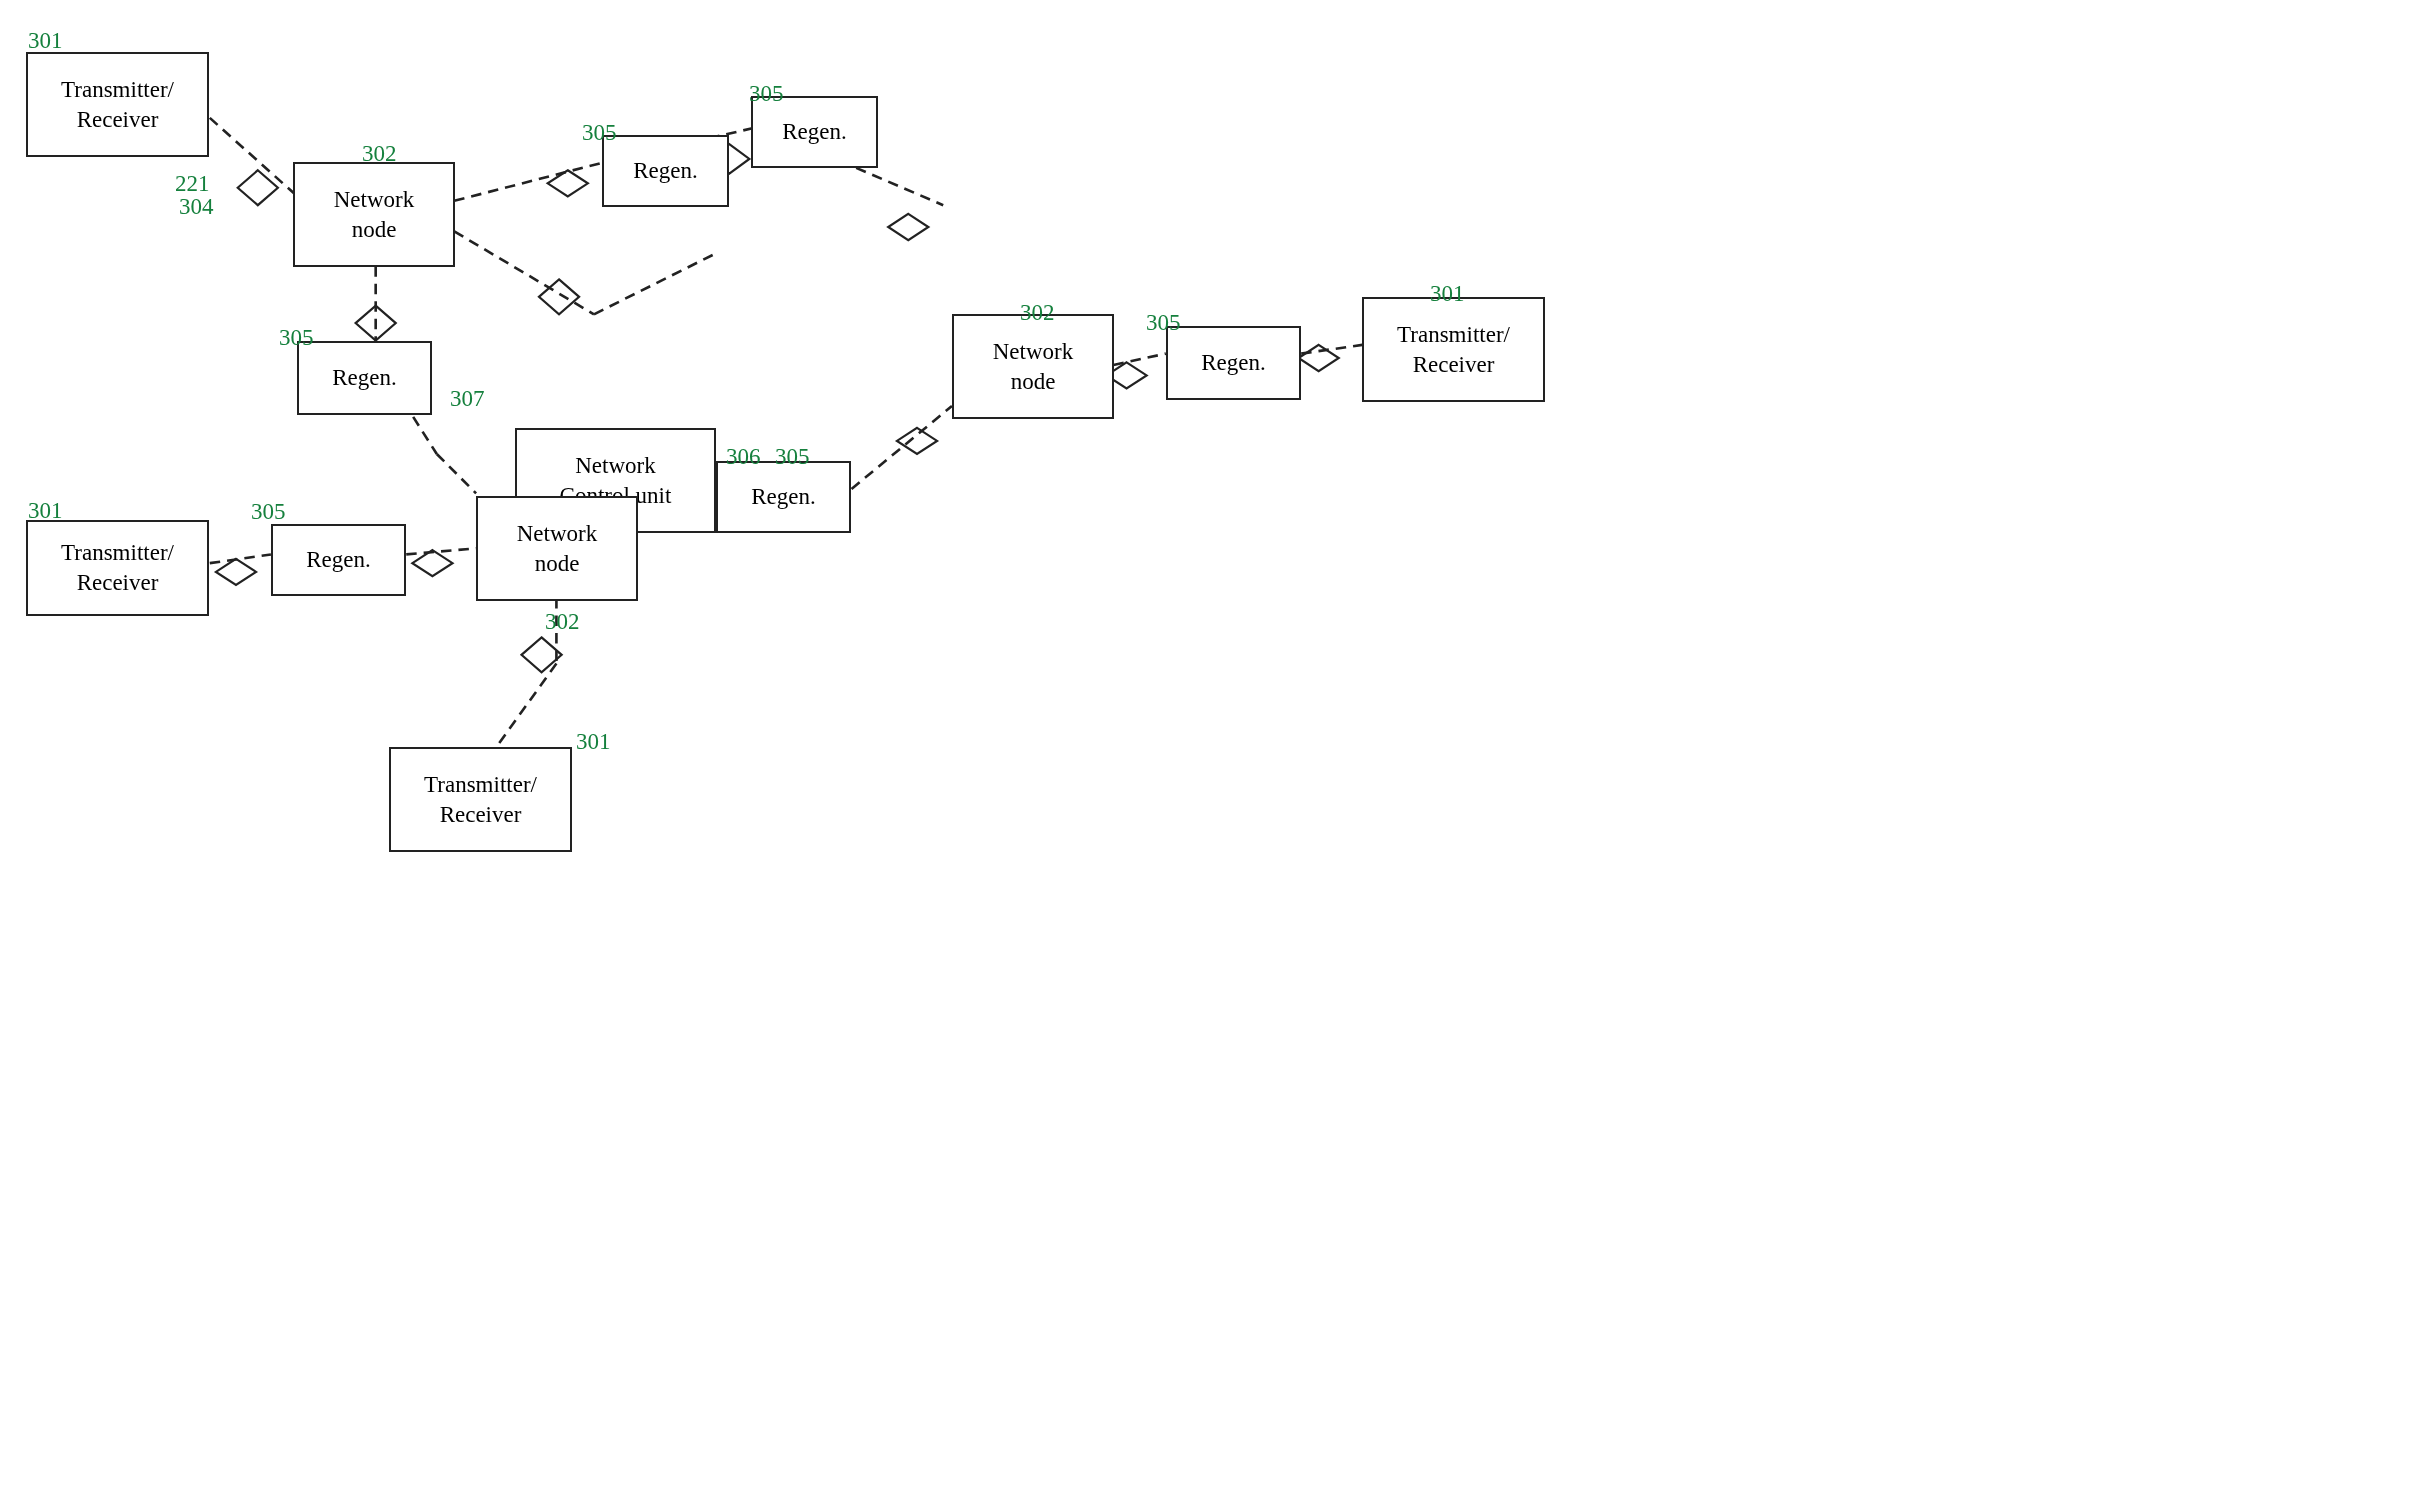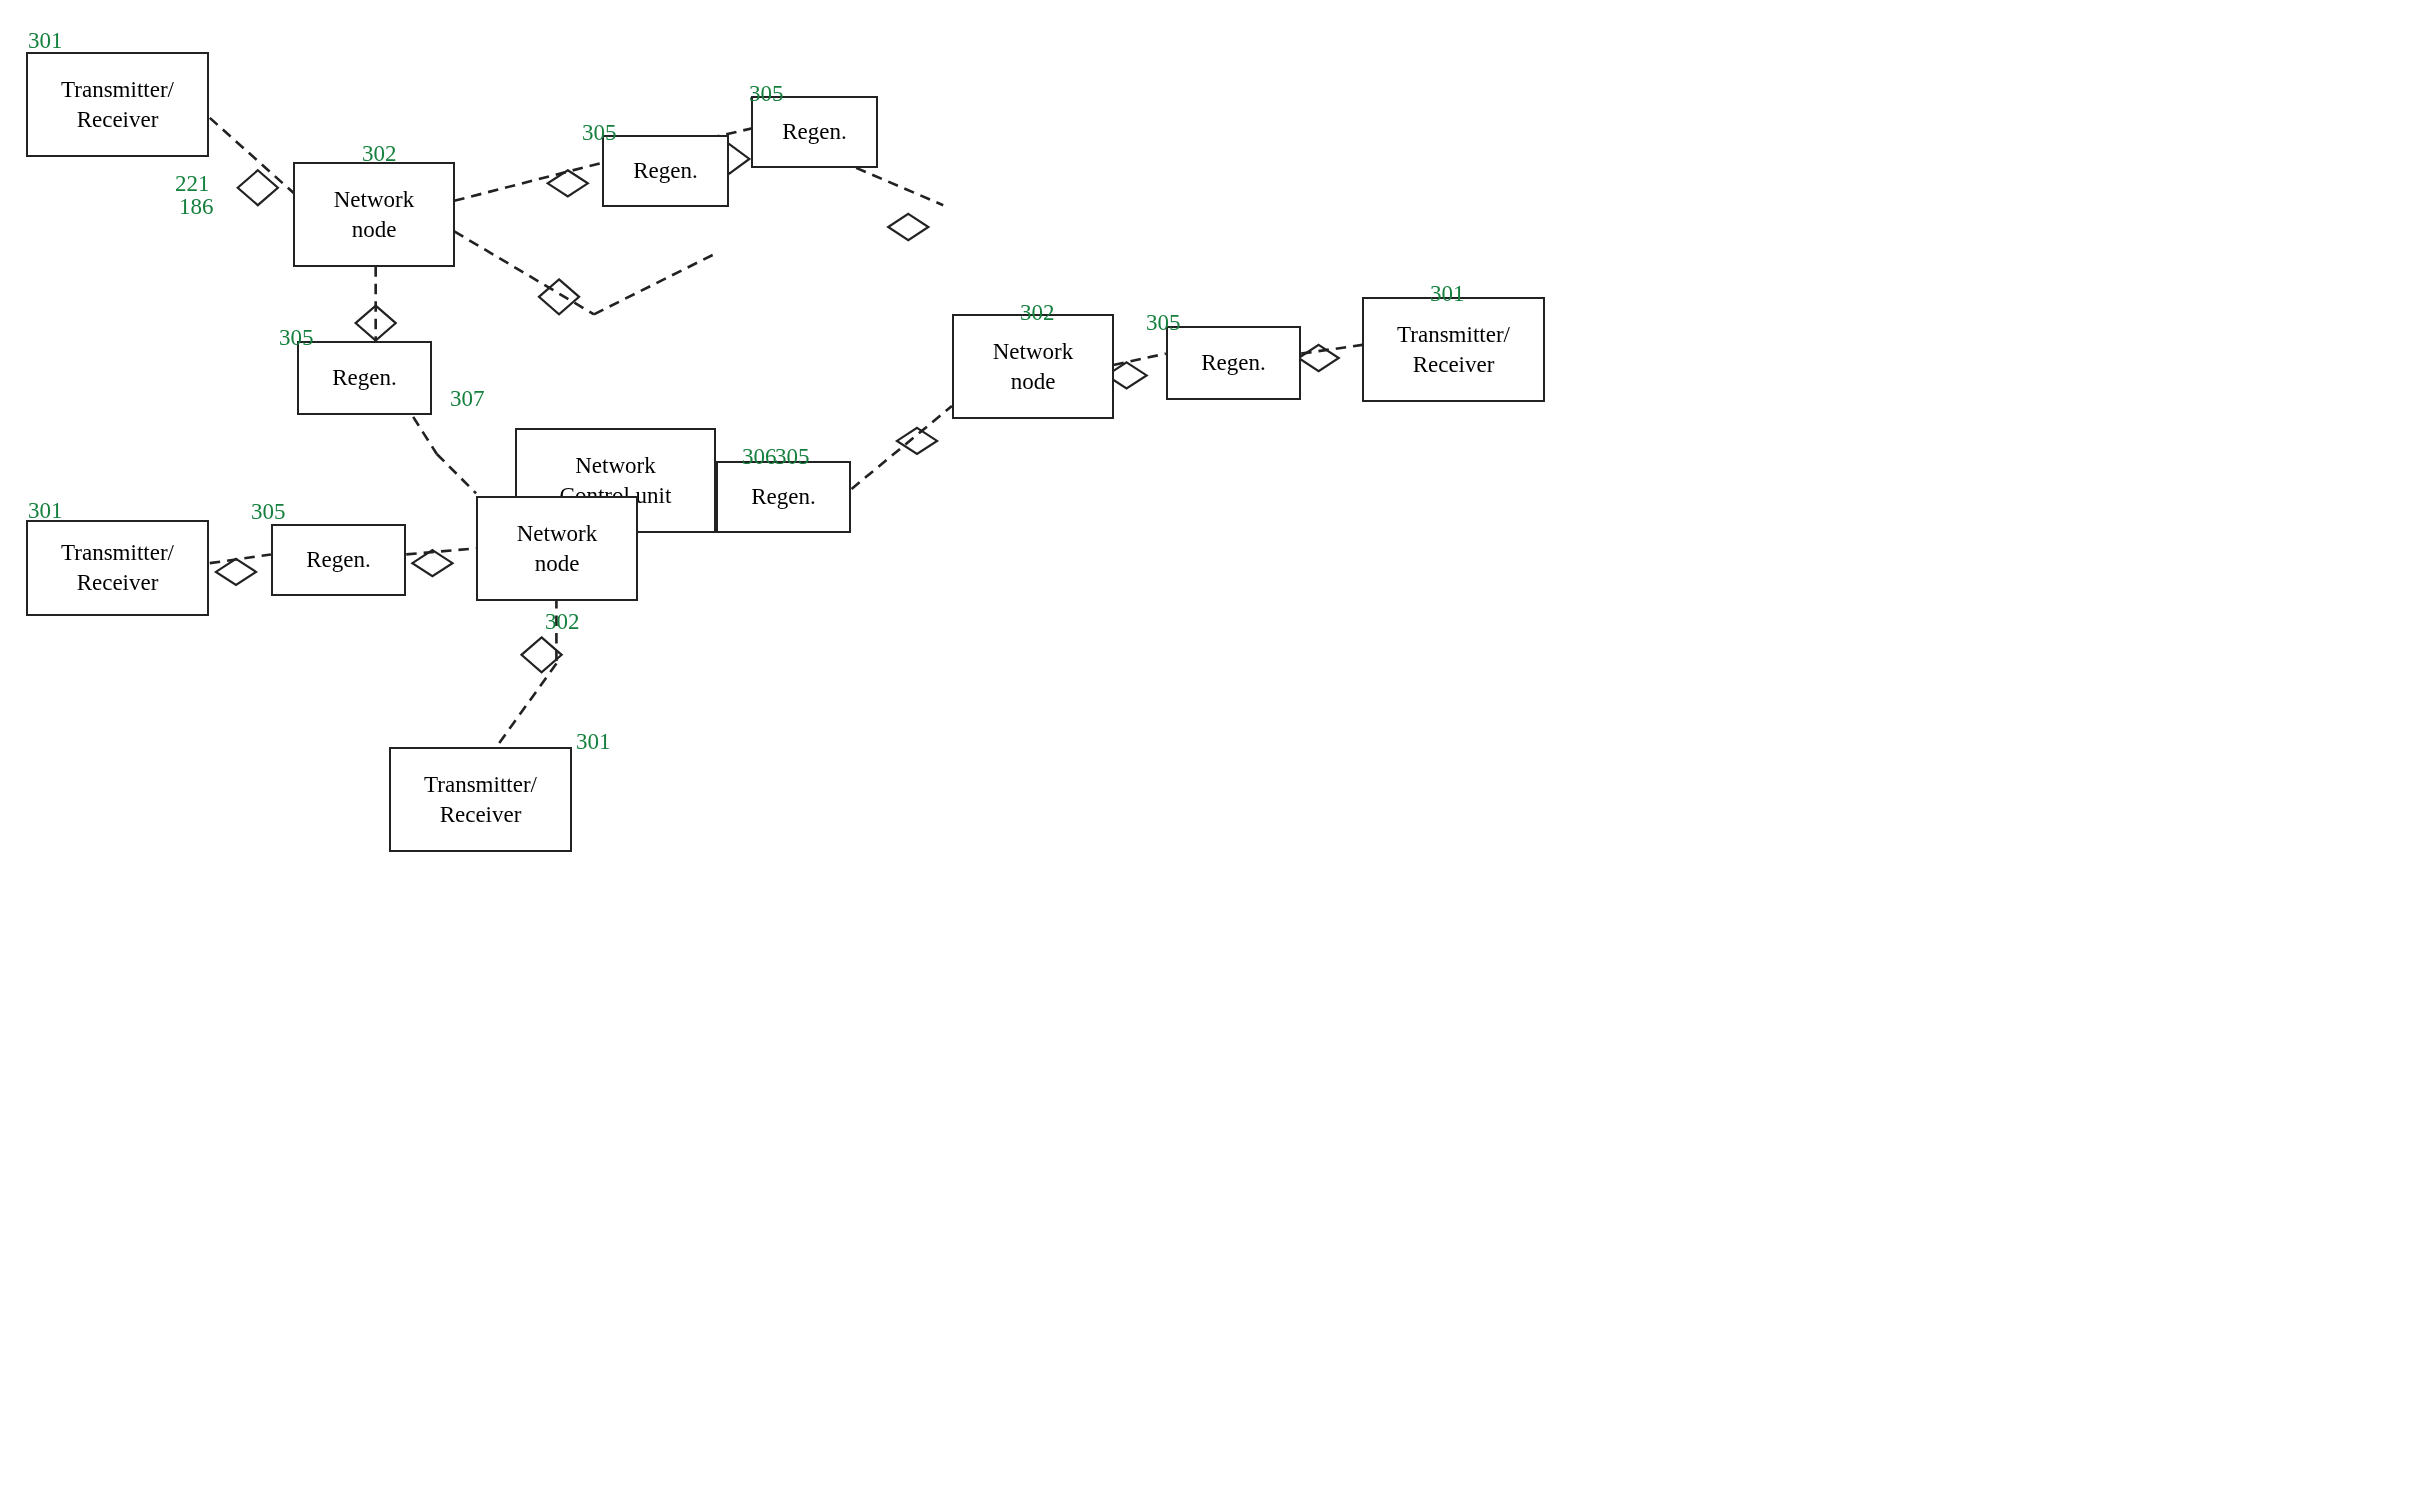--- a/index.html
+++ b/index.html
@@ -154,26 +154,26 @@
   Regen.
 </div>
 
 <div class="diagram-box" style="left:389px; top:747px; width:183px; height:105px; font-size:23px;">
   Transmitter/<br>Receiver
 </div>
 
 <div class="label" style="left:28px; top:28px;">301</div>
 <div class="label" style="left:362px; top:141px;">302</div>
 <div class="label" style="left:175px; top:171px;">221</div>
-<div class="label" style="left:179px; top:194px;">186</div>
+<div class="label" style="left:179px; top:194px;">304</div>
 <div class="label" style="left:582px; top:120px;">305</div>
 <div class="label" style="left:749px; top:81px;">305</div>
 <div class="label" style="left:279px; top:325px;">305</div>
 <div class="label" style="left:450px; top:386px;">307</div>
-<div class="label" style="left:726px; top:444px;margin-left:16px;">306</div>
+<div class="label" style="left:726px; top:444px;">306</div>
 <div class="label" style="left:1020px; top:300px;">302</div>
 <div class="label" style="left:1146px; top:310px;">305</div>
 <div class="label" style="left:1430px; top:281px;">301</div>
 <div class="label" style="left:28px; top:498px;">301</div>
 <div class="label" style="left:251px; top:499px;">305</div>
 <div class="label" style="left:545px; top:609px;">302</div>
 <div class="label" style="left:775px; top:444px;">305</div>
 <div class="label" style="left:576px; top:729px;">301</div>
 
 

